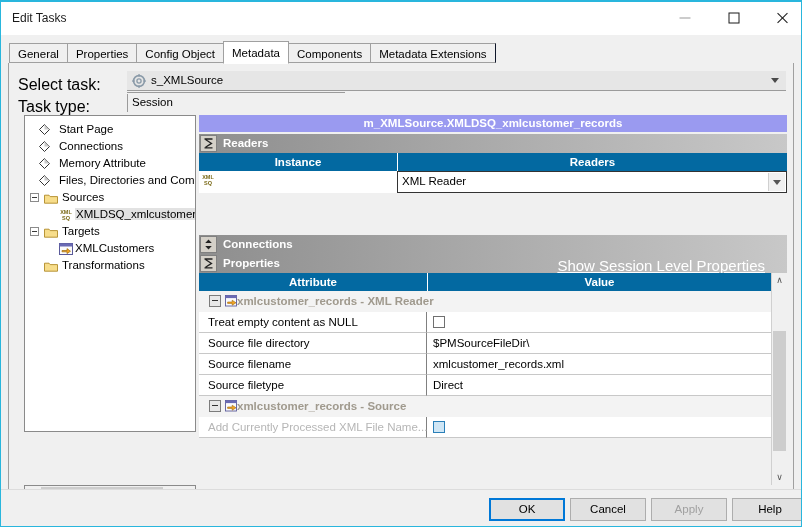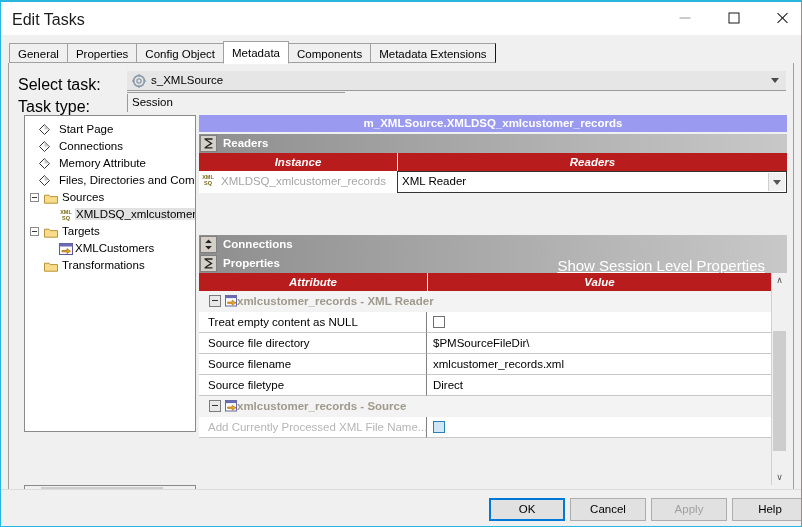--- a/index.html
+++ b/index.html
@@ -28,21 +28,21 @@
   .titlebar {
     position: absolute;
     left: 0; top: 0;
     width: 800px; height: 33px;
     background: #ffffff;
     box-sizing: border-box;
   }
   .titlebar-text {
     position: absolute;
     left: 11px; top: 9px;
-    font-size: 16px;
+    font-size: 12px;
     color: #1b1b1b;
   }
   .win-btn {
     position: absolute;
     top: 0;
     width: 46px; height: 32px;
     background: transparent;
     border: none;
     padding: 0;
     cursor: default;
@@ -359,23 +359,22 @@
     right: 22px; top: 3px;
     font-size: 15px;
     color: #ffffff;
     text-decoration: underline;
     cursor: default;
   }
   .grid-head {
     position: absolute;
     left: 0;
     height: 34px;
-    background: #b91c1c;
-    box-sizing: border-box;
-    font-style: italic;
+    background: #0369a1;
+    box-sizing: border-box;
   }
   .grid-head .hcell {
     position: absolute;
     top: 0; height: 18px;
     line-height: 18px;
     text-align: center;
     color: #ffffff;
     font-size: 11.5px;
     font-weight: bold;
     box-sizing: border-box;
@@ -802,21 +801,20 @@
         <span class="hcell-div" style="left:198px;"></span>
         <span class="hcell" style="left:199px; width:389px;">Readers</span>
       </div>
 
       <div class="reader-row" style="top:56px;">
         <div class="inst-cell">
           <span class="xml-icon" style="left:2px; top:3px;">
             <span style="display:block;">XML</span>
               <span style="display:block;">SQ</span>
           </span>
-          <span class="inst-text">XMLDSQ_xmlcustomer_records</span>
         </div>
         <div class="reader-combo">
           <span class="rc-text">XML Reader</span>
           <span class="rc-btn"></span>
         </div>
       </div>
 
       <div class="sect-header" style="top:120px;">
         <span class="sect-toggle">
           <svg width="15" height="15" viewBox="0 0 15 15">

